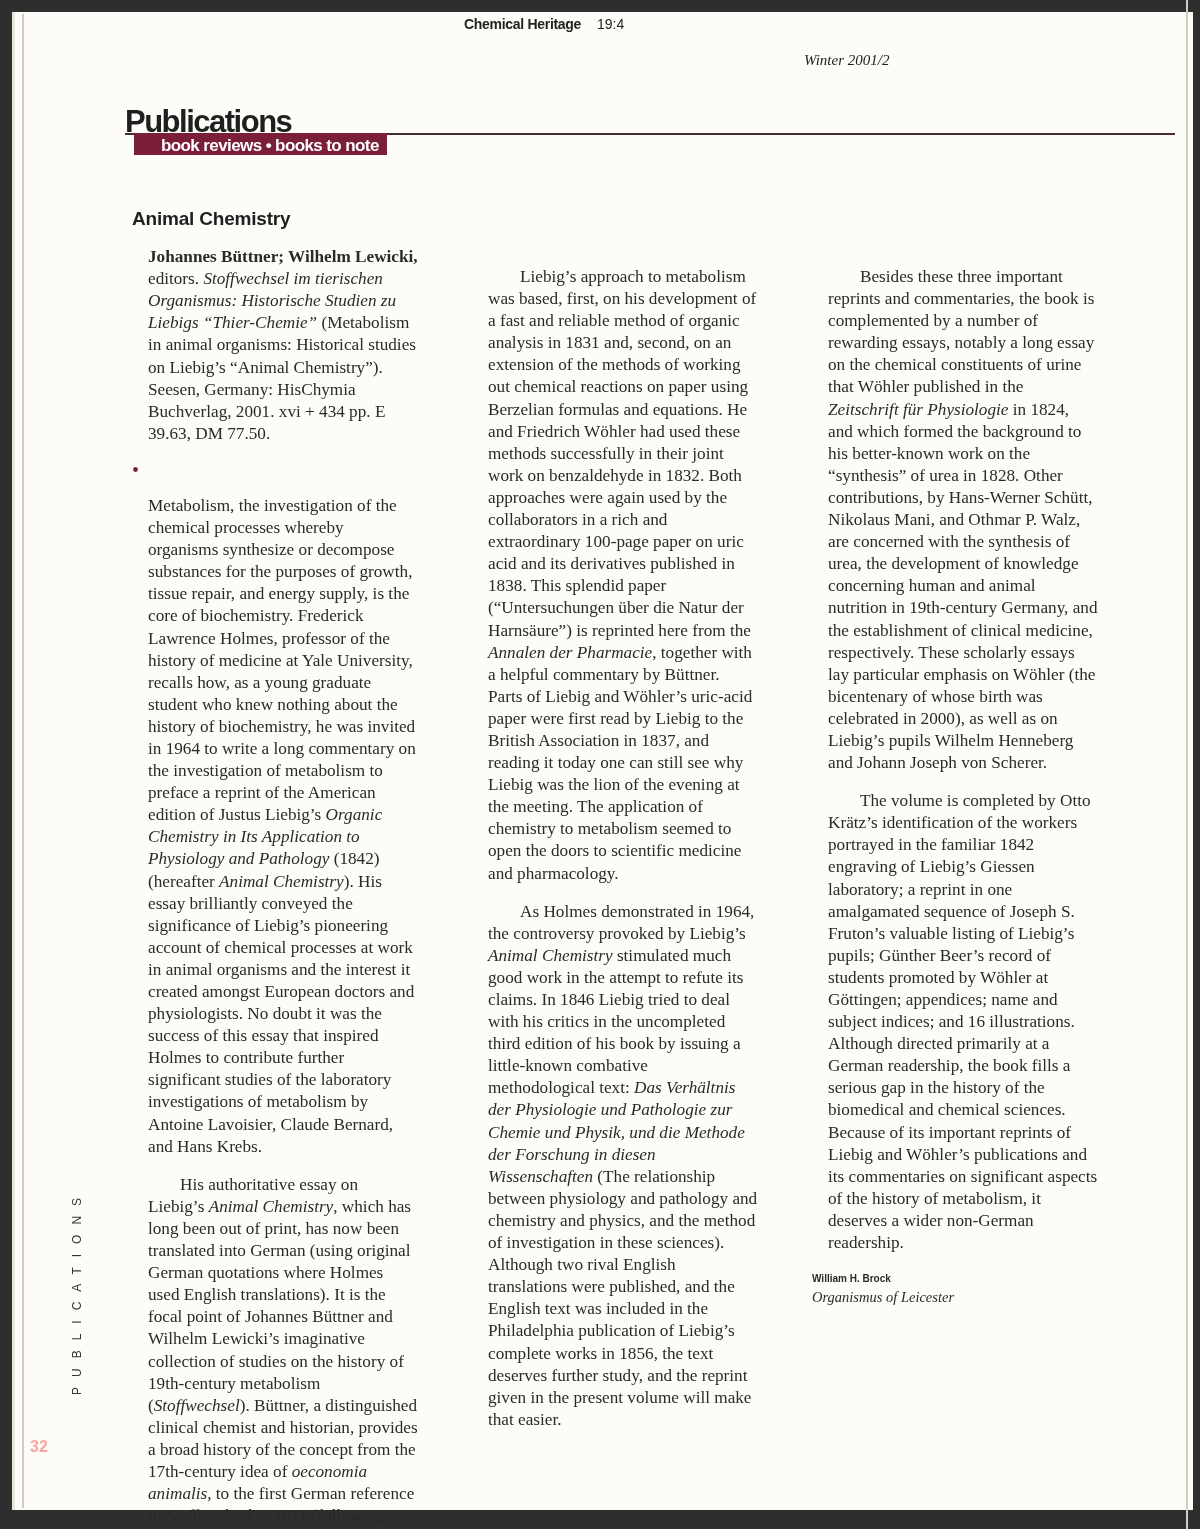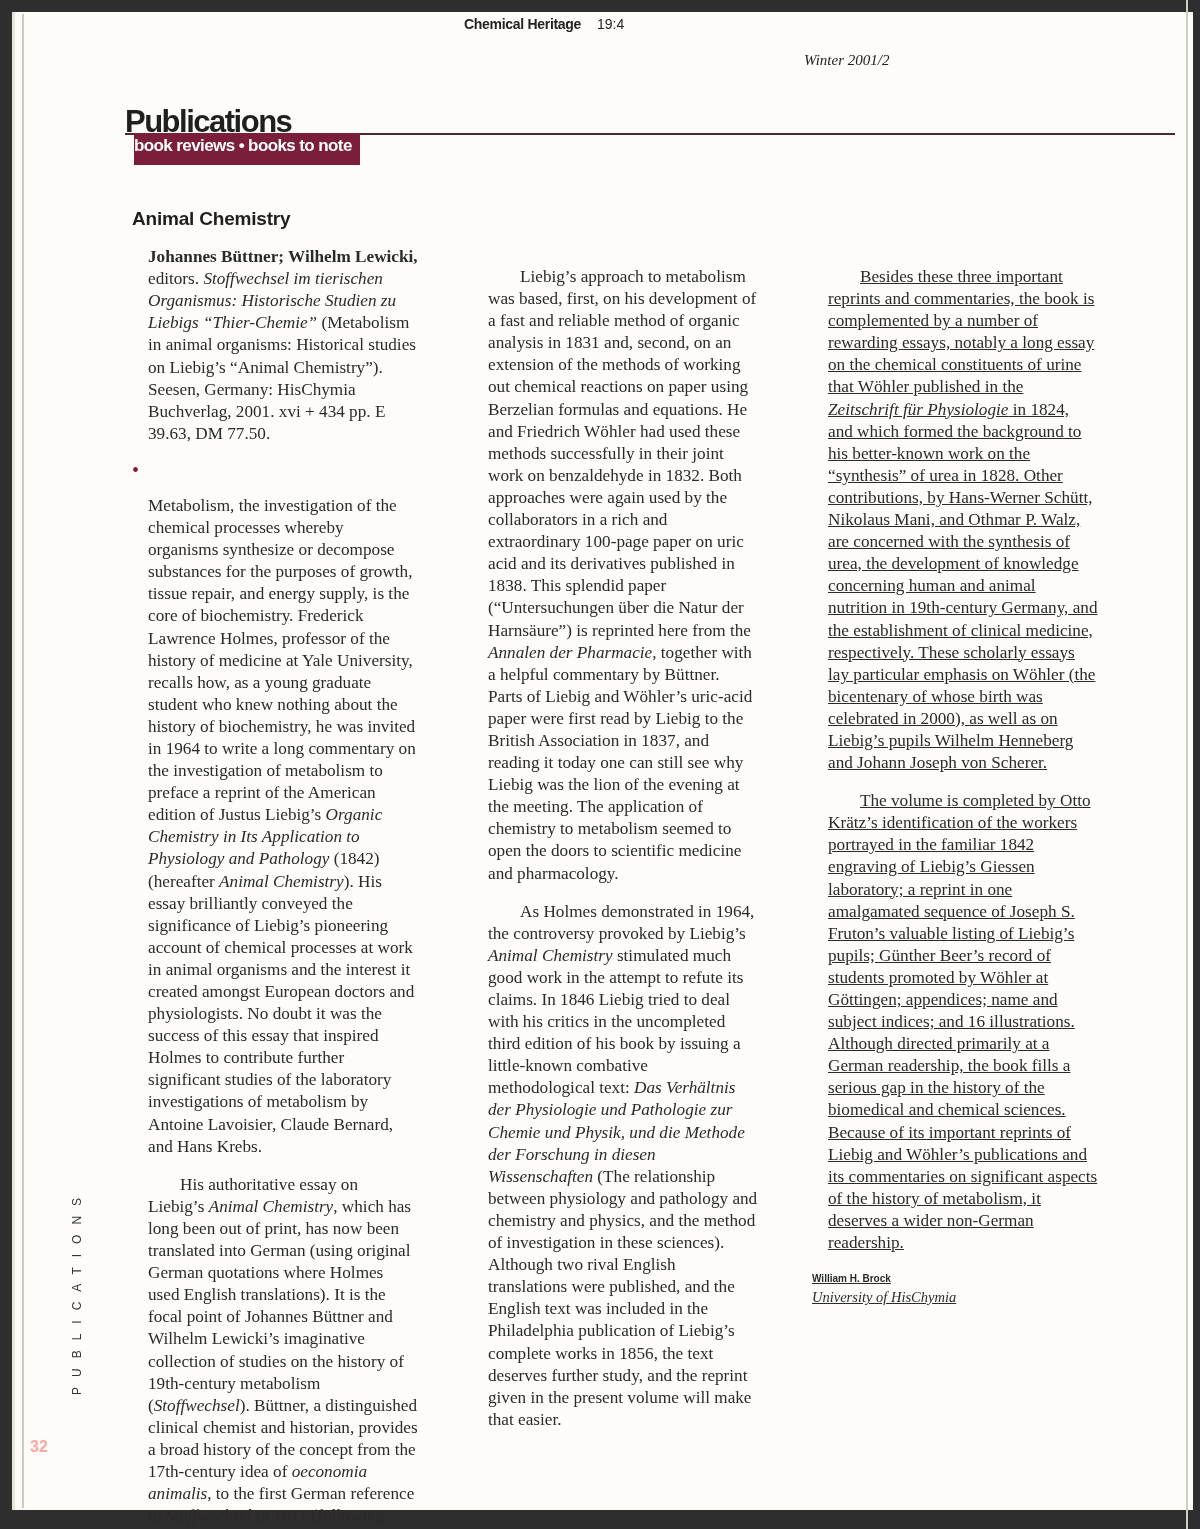--- a/index.html
+++ b/index.html
@@ -33,31 +33,31 @@
   }
   .section-title {
     position:absolute; left:125px; top:106px;
     font-family:"Liberation Sans", sans-serif; font-weight:bold; font-size:31px;
     letter-spacing:-1.5px; color:#1f1f1f; line-height:1;
   }
   .rule {
     position:absolute; left:125px; top:133px; width:1050px; height:2px; background:#4a2a35;
   }
   .band {
-    position:absolute; left:134px; top:133px; height:32px; padding:0 8px 0 0;
+    position:absolute; left:134px; top:133px; height:22px; padding:0 8px 0 27px;
     background:#7a1e3a; color:#fff; font-family:"Liberation Sans", sans-serif;
     font-weight:bold; font-size:17px; line-height:26px; letter-spacing:-0.6px;
   }
   .col {
     position:absolute; top:208px; width:300px;
     font-size:17.2px; line-height:22.1px; color:#2a2a2a;
   }
   .col1 { left:132px; width:302px; }
   .col2 { left:472px; top:250px; width:302px; }
-  .col3 { left:812px; top:250px; width:302px;text-decoration:underline; }
+  .col3 { left:812px; top:250px; width:302px; }
   .col p { margin:16px; }
   .indent { text-indent:32px; }
   .review-title {
     font-family:"Liberation Sans", sans-serif; font-weight:bold; font-size:19px;
     color:#1f1f1f; margin-bottom:12px; letter-spacing:-0.2px;
   }
   .editors { font-weight:bold; }
   .bullet {
     color:#7a1e3a; font-size:20px; line-height:18px; height:18px; margin-top:2px;
   }
@@ -114,17 +114,17 @@
       <p class="indent"><span>As Holmes demonstrated in 1964, the controversy provoked by Liebig’s </span><em>Animal Chemistry</em><span> stimulated much good work in the attempt to refute its claims. In 1846 Liebig tried to deal with his critics in the uncompleted third edition of his book by issuing a little-known combative methodological text: </span><em>Das Verhältnis der Physiologie und Pathologie zur Chemie und Physik, und die Methode der Forschung in diesen Wissenschaften</em><span> (The relationship between physiology and pathology and chemistry and physics, and the method of investigation in these sciences). Although two rival English translations were published, and the English text was included in the Philadelphia publication of Liebig’s complete works in 1856, the text deserves further study, and the reprint given in the present volume will make that easier.</span></p>
     </div>
 </div>
 
 <div class="col col3">
   <div id="col3-body">
       <p class="indent"><span>Besides these three important reprints and commentaries, the book is complemented by a number of rewarding essays, notably a long essay on the chemical constituents of urine that Wöhler published in the </span><em>Zeitschrift für Physiologie</em><span> in 1824, and which formed the background to his better-known work on the “synthesis” of urea in 1828. Other contributions, by Hans-Werner Schütt, Nikolaus Mani, and Othmar P. Walz, are concerned with the synthesis of urea, the development of knowledge concerning human and animal nutrition in 19th-century Germany, and the establishment of clinical medicine, respectively. These scholarly essays lay particular emphasis on Wöhler (the bicentenary of whose birth was celebrated in 2000), as well as on Liebig’s pupils Wilhelm Henneberg and Johann Joseph von Scherer.</span></p>
       <p class="indent"><span>The volume is completed by Otto Krätz’s identification of the workers portrayed in the familiar 1842 engraving of Liebig’s Giessen laboratory; a reprint in one amalgamated sequence of Joseph S. Fruton’s valuable listing of Liebig’s pupils; Günther Beer’s record of students promoted by Wöhler at Göttingen; appendices; name and subject indices; and 16 illustrations. Although directed primarily at a German readership, the book fills a serious gap in the history of the biomedical and chemical sciences. Because of its important reprints of Liebig and Wöhler’s publications and its commentaries on significant aspects of the history of metabolism, it deserves a wider non-German readership.</span></p>
     </div>
   <div class="reviewer">William H. Brock</div>
-  <div class="affil">University of HisChymia</div>
+  <div class="affil">Organismus of Leicester</div>
 </div>
 
 <div class="side-label">PUBLICATIONS</div>
 <div class="page-num">32</div>
 
 </body></html>

